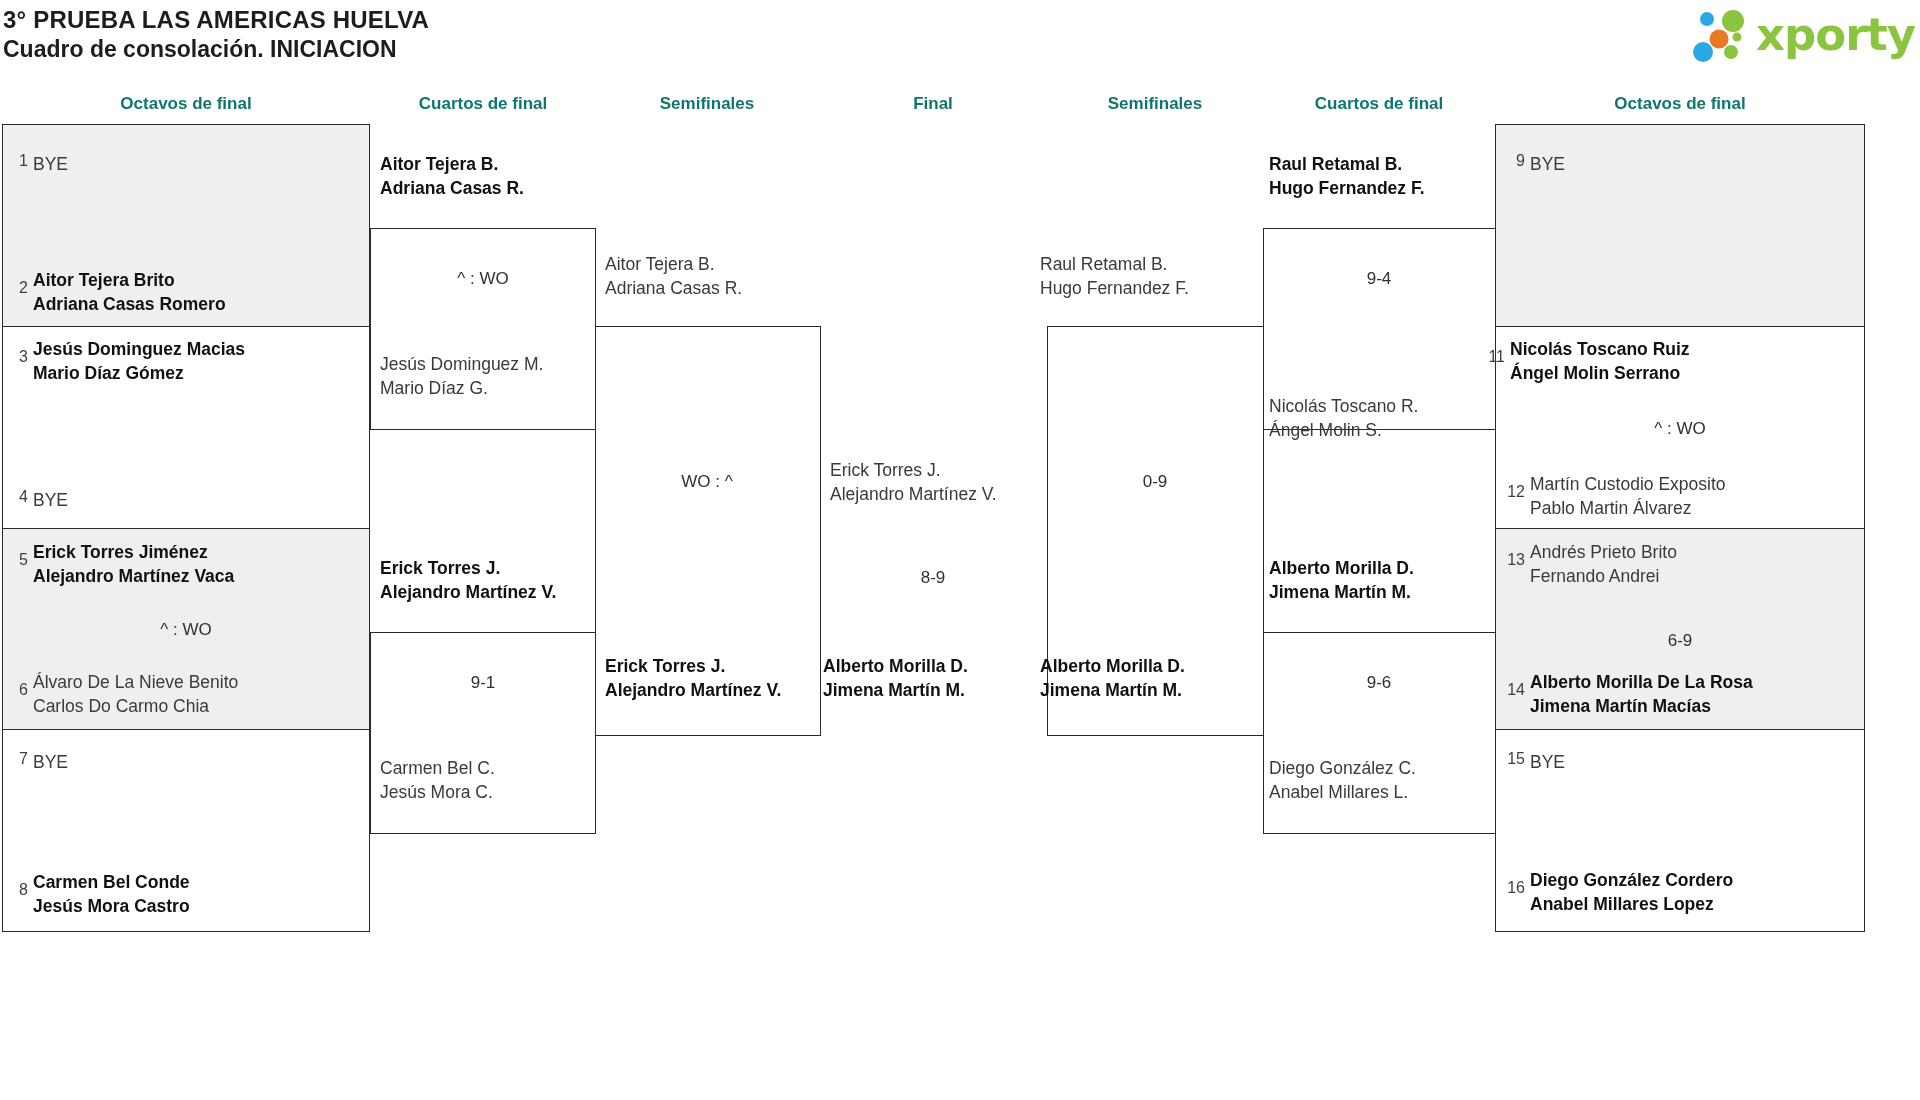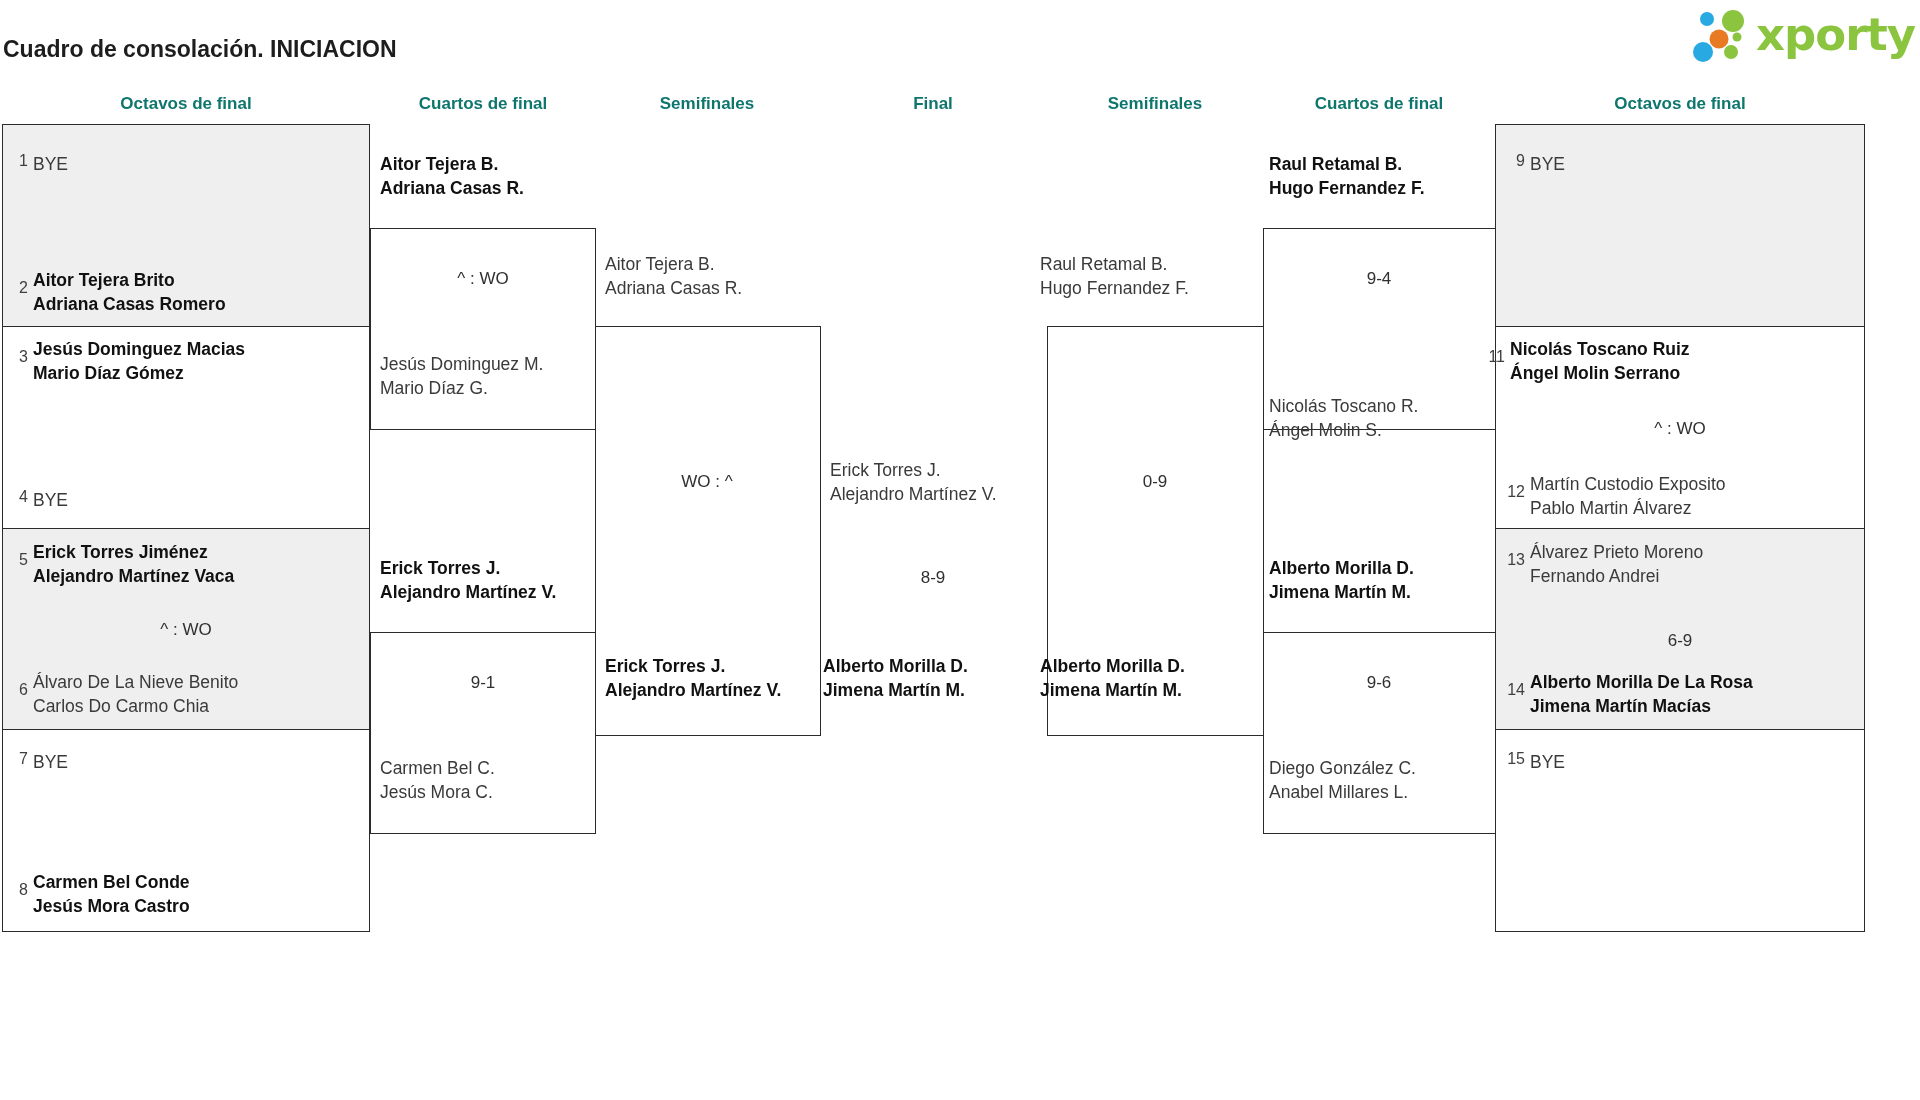--- a/index.html
+++ b/index.html
@@ -21,20 +21,21 @@
   .seed.bye .num{top:0;}
   .score{font-size:17px;color:#303030;transform:translateX(-50%);white-space:nowrap;}
   .brand{font-size:45px;font-weight:700;letter-spacing:-1px;color:#8bc53f;
          font-family:"DejaVu Sans","Liberation Sans",sans-serif;}
 </style>
 </head>
 <body>
 
 <div class="page">
 
+  <div class="abs title1" style="left:3px;top:6px;">3° PRUEBA LAS AMERICAS HUELVA</div>
   <div class="abs title2" style="left:3px;top:36px;">Cuadro de consolación. INICIACION</div>
 
   <div class="abs" style="left:1688px;top:4px;width:225px;height:66px;">
     <svg width="70" height="66" viewBox="0 0 70 66" class="abs" style="left:0;top:0;">
       <circle cx="19" cy="15" r="7" fill="#29a9e1"></circle>
       <circle cx="45" cy="17" r="11" fill="#8bc53f"></circle>
       <circle cx="31" cy="35" r="9.5" fill="#e87a24"></circle>
       <circle cx="49" cy="33" r="4.5" fill="#8bc53f"></circle>
       <circle cx="15" cy="48" r="10" fill="#29a9e1"></circle>
       <circle cx="43" cy="48" r="7" fill="#8bc53f"></circle>
@@ -123,32 +124,37 @@
 Ángel Molin Serrano</div>
   </div>
   <div class="abs score" style="left:1680px;top:419px;">^ : WO</div>
   <div class="seed" style="left:1530px;top:472px;">
     <span class="num">12</span>
     <div class="n">Martín Custodio Exposito
 Pablo Martin Álvarez</div>
   </div>
   <div class="seed" style="left:1530px;top:540px;">
     <span class="num">13</span>
-    <div class="n">Álvarez Prieto Moreno
+    <div class="n">Andrés Prieto Brito
 Fernando Andrei</div>
   </div>
   <div class="abs score" style="left:1680px;top:619px;margin-top:12px;">6-9</div>
   <div class="seed" style="left:1530px;top:670px;">
     <span class="num">14</span>
     <div class="n b">Alberto Morilla De La Rosa
 Jimena Martín Macías</div>
   </div>
   <div class="seed bye" style="left:1530px;top:750px;">
     <span class="num">15</span>
     <div class="n">BYE</div>
+  </div>
+  <div class="seed" style="left:1530px;top:868px;">
+    <span class="num">16</span>
+    <div class="n b">Diego González Cordero
+Anabel Millares Lopez</div>
   </div>
 
   <div class="abs n b" style="left:380px;top:152px;">Aitor Tejera B.
 Adriana Casas R.</div>
   <div class="abs score" style="left:483px;top:269px;">^ : WO</div>
   <div class="abs n" style="left:380px;top:352px;">Jesús Dominguez M.
 Mario Díaz G.</div>
 
   <div class="abs n b" style="left:380px;top:556px;">Erick Torres J.
 Alejandro Martínez V.</div>

